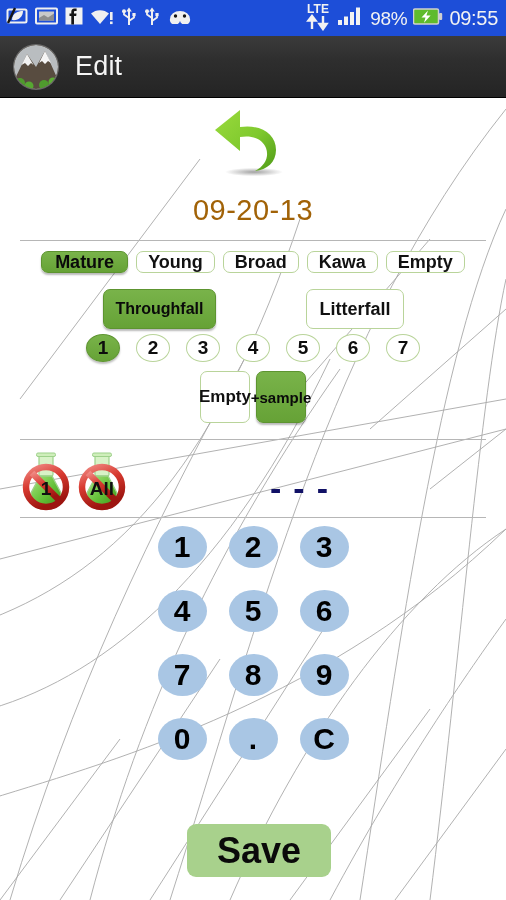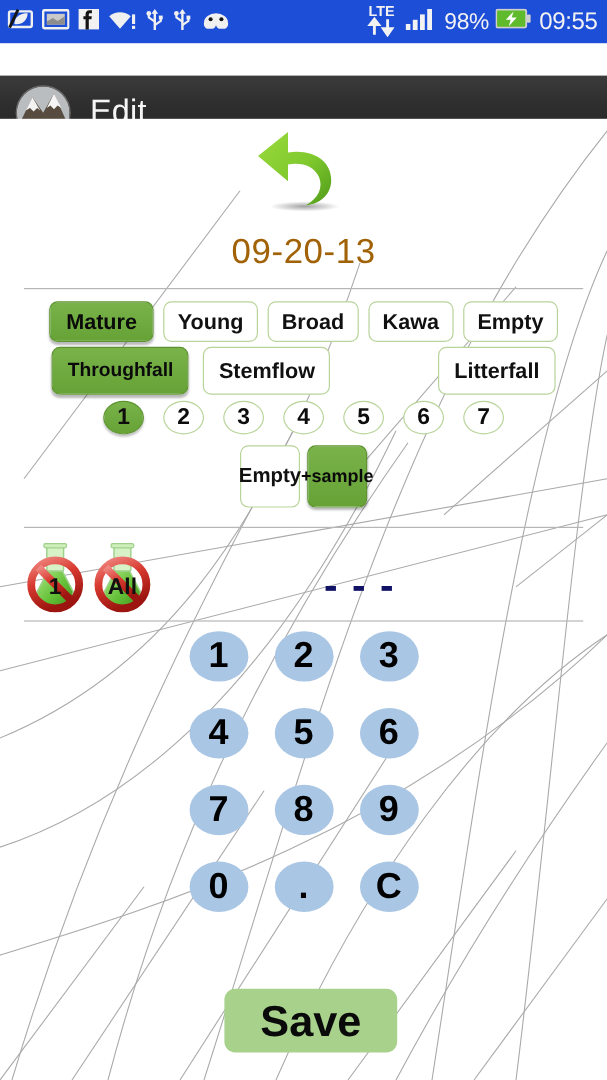--- a/index.html
+++ b/index.html
@@ -55,21 +55,20 @@
     position: absolute;
     top: 36px; left: 0;
     width: 506px;
     height: 62px;
     background: linear-gradient(to bottom, #3b3b3b 0%, #2e2e2e 40%, #242424 100%);
     border-bottom: 1px solid #000;
     box-sizing: border-box;
     display: flex;
     align-items: center;
     padding-left: 14px;
-    margin-top: 27px;
   }
   #app-avatar {
     width: 44px; height: 44px;
     border-radius: 50%;
     overflow: hidden;
     flex: 0 0 auto;
     position: relative;
     background: #5d5346;
     box-shadow: 0 0 0 1px #6b6b6b;
   }
@@ -150,21 +149,21 @@
     cursor: pointer;
     white-space: nowrap;
   }
   .tag.sel {
     background: linear-gradient(to bottom, #79b34a 0%, #66a236 100%);
     border: 1px solid #5d9430;
     color: #0a0a0a;
     box-shadow: 0 2px 2px rgba(0,0,0,0.28);
   }
 
-  .row1 .tag { height: 34px; padding: 0 11px; margin: 0 4px; }
+  .row1 .tag { height: 22px; padding: 0 11px; margin: 0 4px; }
   .row1 .tag.sel { padding: 0 13px; }
 
   .row2 { }
   .row2 .tag { height: 40px; padding: 0 12px; margin: 0 6px; }
   .row2 .tag.small { font-size: 16px; }
 
   
   .numrow { }
   .npill {
     width: 34px; height: 28px;
@@ -439,21 +438,20 @@
   <div class="tag-row row1" style="top:152px">
     <div class="tag sel">Mature</div>
     <div class="tag">Young</div>
     <div class="tag">Broad</div>
     <div class="tag">Kawa</div>
     <div class="tag">Empty</div>
   </div>
 
   <div class="tag-row row2" style="top:190px">
     <div class="tag sel small">Throughfall</div>
-    <div class="tag">Stemflow</div>
     <div style="width:78px"></div>
     <div class="tag">Litterfall</div>
   </div>
 
   <div class="tag-row numrow" style="top:235px">
     <div class="npill sel">1</div>
     <div class="npill">2</div>
     <div class="npill">3</div>
     <div class="npill">4</div>
     <div class="npill">5</div>

